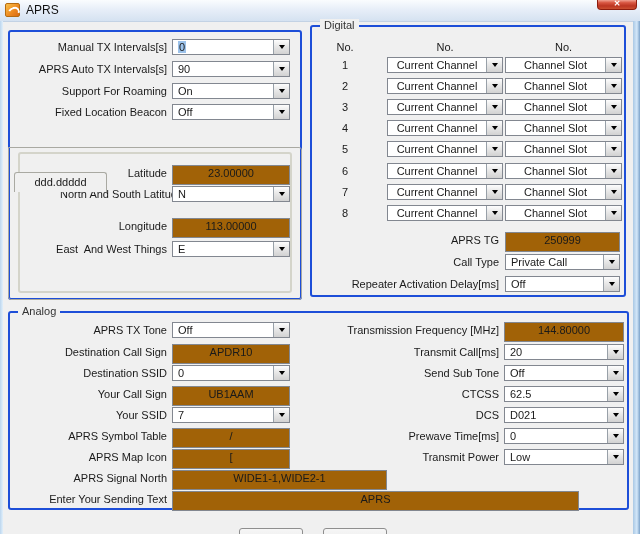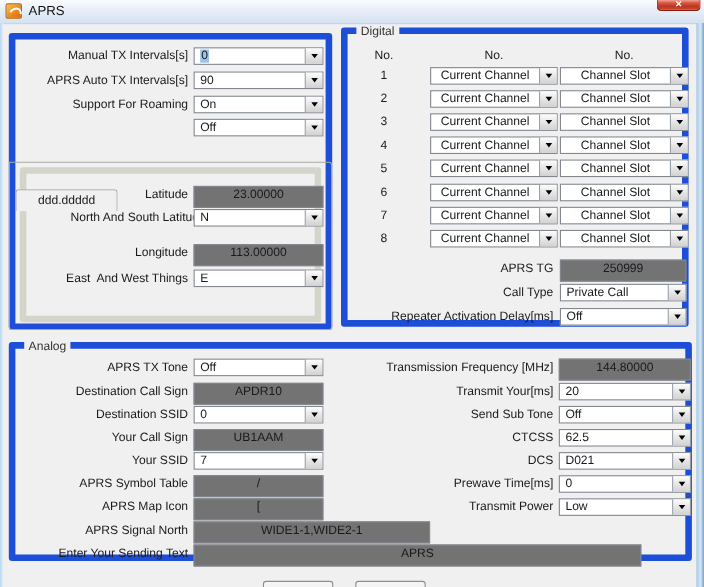--- a/index.html
+++ b/index.html
@@ -23,28 +23,28 @@
     position:absolute; right:3px; top:0; width:40px; height:10px;
     border:1px solid #8e1d0e; border-top:none; border-radius:0 0 4px 4px; box-sizing:border-box;
     background:linear-gradient(#f0a292,#d85742 30%,#bc3522 65%,#c94e30);
     color:#fff; font-size:8px; font-weight:bold; text-align:center; line-height:8px;
   }
   .sideL { position:absolute; left:0; top:21px; bottom:0; width:3px;
     background:linear-gradient(to right,#bcd6ee,#e2f0fb); }
   .sideR { position:absolute; right:0; top:21px; bottom:0; width:7px;
     background:linear-gradient(to left,#7ba2c9,#d3e7f9 45%,#a9c8e4); }
   
-  .gbox { position:absolute; border:6px solid #1d4ed8; border-radius:3px; box-sizing:border-box; }
+  .gbox { position:absolute; border:2px solid #1d4ed8; border-radius:3px; box-sizing:border-box; }
   .gtitle { position:absolute; top:-8px; left:8px; background:#f0f0f0; padding:0 4px; color:#333; }
   .tabpage { position:absolute; border:1px solid #a9a9a2; border-radius:0 3px 3px 3px; box-sizing:border-box; background:transparent; }
   .tab { position:absolute; border:1px solid #a9a9a2; border-bottom:none; border-radius:3px 3px 0 0;
     background:#f0f0f0; text-align:center; line-height:19px; z-index:2; box-sizing:border-box; }
   
   .lbl { position:absolute; height:16px; line-height:16px; text-align:right; white-space:pre; }
-  .tfield { position:absolute; height:20px; line-height:14px; background:#737373; border:1px solid #828790;
+  .tfield { position:absolute; height:20px; line-height:14px; background:#a16207; border:1px solid #828790;
     box-sizing:border-box; text-align:center; overflow:hidden; }
   .combo { position:absolute; height:16px; background:#fff; border:1px solid #828790; box-sizing:border-box;
     display:flex; align-items:stretch; }
   .cval { flex:1; line-height:14px; padding:0 5px; overflow:hidden; white-space:nowrap; }
   .combo.center .cval { text-align:center; }
   .cbtn { width:15px; border-left:1px solid #98a0a8; background:linear-gradient(#fdfdfd,#e8e8e8 45%,#d2d2d2);
     display:flex; align-items:center; justify-content:center; }
   .arr { width:0; height:0; border-left:3px solid transparent; border-right:3px solid transparent; border-top:4px solid #000; }
   .hl { background:#9cc2ea; padding:0 1px; }
   .cell { position:absolute; height:16px; line-height:16px; text-align:center; }
@@ -86,20 +86,21 @@
     </div>
 
     <span class="lbl" style="left:0;top:51px;width:157px;">Support For Roaming</span>
     <div class="combo" style="left:162px;top:51px;width:118px;">
       <span class="cval">On</span>
       <span class="cbtn">
           <span class="arr"></span>
         </span>
     </div>
 
+    <span class="lbl" style="left:0;top:72px;width:157px;">Fixed Location Beacon</span>
     <div class="combo" style="left:162px;top:72px;width:118px;">
       <span class="cval">Off</span>
       <span class="cbtn">
           <span class="arr"></span>
         </span>
     </div>
   </div>
 
   <div class="tabpage" style="left:8px;top:147px;width:294px;height:153px;"></div>
   <div class="tab" style="left:14px;top:128px;width:93px;height:20px;margin-top:44px;">ddd.ddddd</div>
@@ -307,21 +308,21 @@
 
     <span class="lbl" style="left:0;top:157px;width:157px;">APRS Signal North</span>
     <div class="tfield" style="left:162px;top:157px;width:215px;">WIDE1-1,WIDE2-1</div>
 
     <span class="lbl" style="left:0;top:178px;width:157px;text-align:right;">Enter Your Sending Text</span>
     <div class="tfield" style="left:162px;top:178px;width:407px;">APRS</div>
 
     <span class="lbl" style="left:200px;top:9px;width:289px;">Transmission Frequency [MHz]</span>
     <div class="tfield" style="left:494px;top:9px;width:120px;">144.80000</div>
 
-    <span class="lbl" style="left:200px;top:31px;width:289px;">Transmit Your[ms]</span>
+    <span class="lbl" style="left:200px;top:31px;width:289px;">Transmit Call[ms]</span>
     <div class="combo" style="left:494px;top:31px;width:120px;">
       <span class="cval">20</span>
       <span class="cbtn">
           <span class="arr"></span>
         </span>
     </div>
 
     <span class="lbl" style="left:200px;top:52px;width:289px;">Send Sub Tone</span>
     <div class="combo" style="left:494px;top:52px;width:120px;">
       <span class="cval">Off</span>

